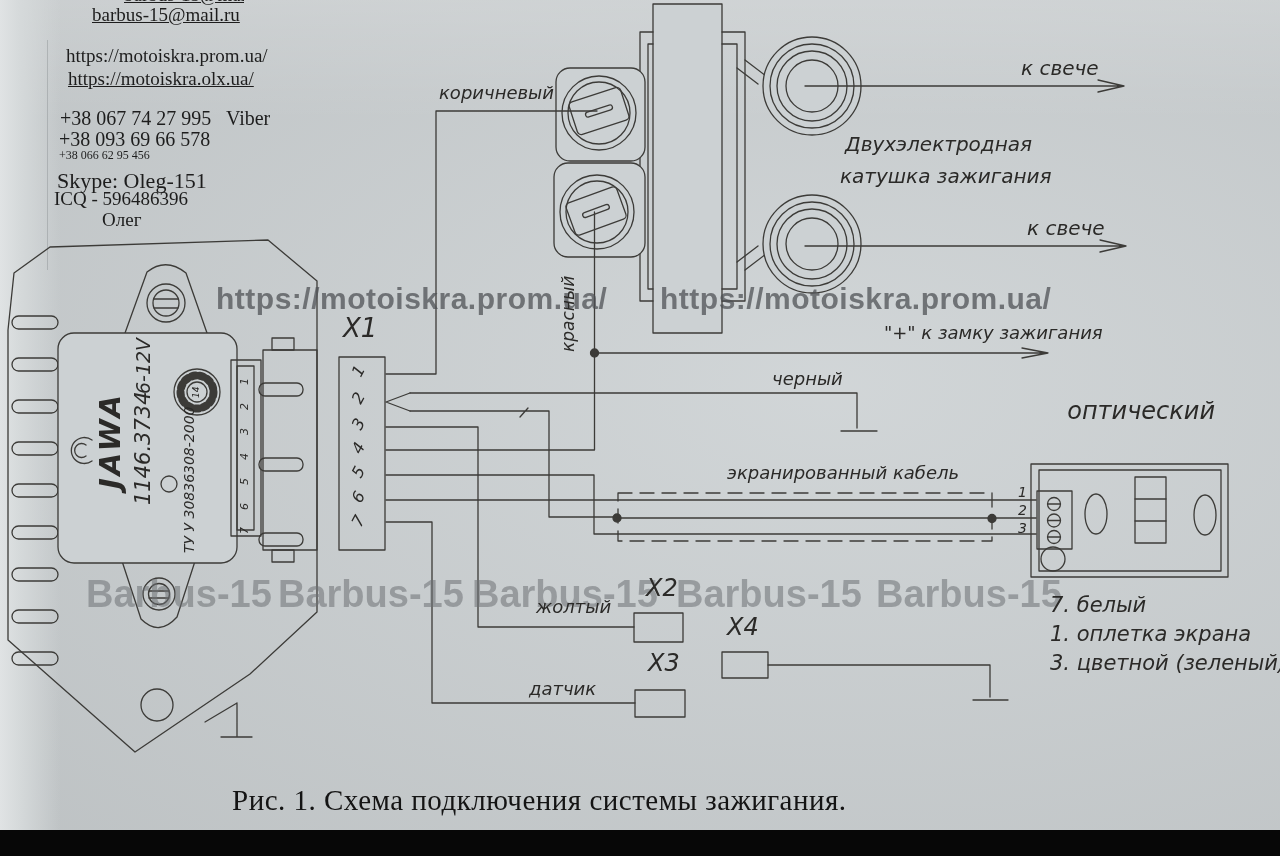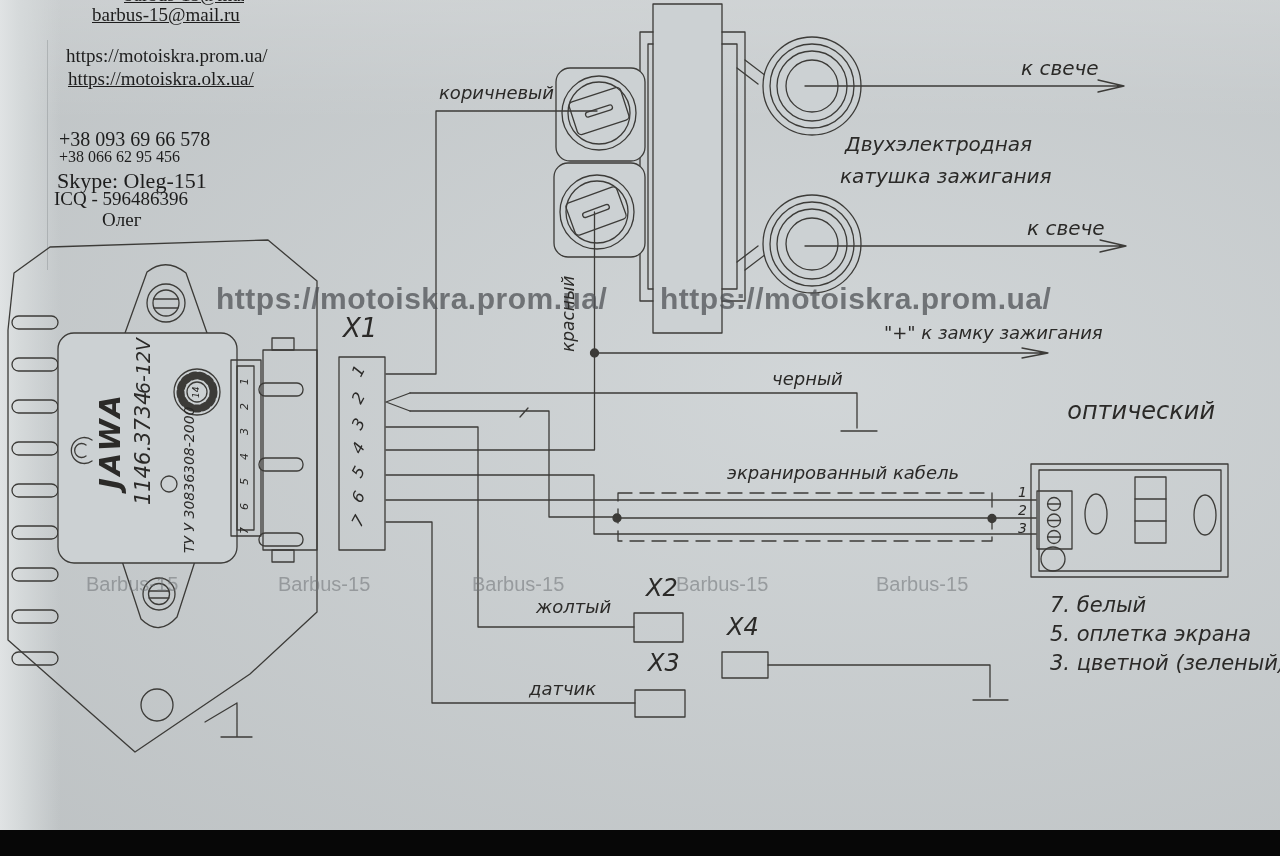--- a/index.html
+++ b/index.html
@@ -15,22 +15,22 @@
   .lbl{position:absolute;white-space:pre;color:#2b2a28;font-style:italic;
        font-family:"DejaVu Sans",sans-serif;line-height:1.05;}
   .ser{position:absolute;white-space:pre;color:#1d1d1d;font-style:normal;
        font-family:"Liberation Serif",serif;line-height:1.05;}
   .und{text-decoration:underline;}
   .rot{transform-origin:0 0;transform:rotate(-90deg);}
   .pin{transform-origin:50% 50%;transform:rotate(-62deg);font-size:16px;}
   .mpin{transform-origin:0 0;transform:rotate(-90deg);font-size:11px;}
   .wm-site{position:absolute;font-family:"Liberation Sans",sans-serif;font-weight:bold;
        font-size:30px;color:rgba(78,81,85,.74);white-space:nowrap;letter-spacing:.5px;}
-  .wm-seller{position:absolute;font-family:"Liberation Sans",sans-serif;font-weight:normal;
-       font-size:20px;color:rgba(110,113,117,.55);white-space:nowrap;}
+  .wm-seller{position:absolute;font-family:"Liberation Sans",sans-serif;font-weight:bold;
+       font-size:38px;color:rgba(110,113,117,.55);white-space:nowrap;}
   .wm-big{position:absolute;font-family:"Liberation Sans",sans-serif;font-weight:bold;
        font-size:77px;letter-spacing:1px;color:rgba(207,212,214,.92);white-space:nowrap;
        text-shadow:-2px -2px 2px rgba(255,255,255,.9), 2px 3px 3px rgba(96,101,105,.45);}
   .caption{font-size:29px;letter-spacing:.5px;color:#141414;}
   .cut{position:absolute;left:124px;top:0;height:5px;width:120px;overflow:hidden;}
   .cut span{position:relative;top:-15px;font-size:19px;}
   #black-bar{position:absolute;left:0;top:830px;width:1280px;height:26px;background:#070707;}
 </style>
 </head>
 <body>
@@ -171,22 +171,23 @@
   <div class="wm-seller" style="left:86px;top:573px">Barbus-15</div>
   <div class="wm-seller" style="left:278px;top:573px">Barbus-15</div>
   <div class="wm-seller" style="left:472px;top:573px">Barbus-15</div>
   <div class="wm-seller" style="left:676px;top:573px">Barbus-15</div>
   <div class="wm-seller" style="left:876px;top:573px">Barbus-15</div>
 
   <div class="cut"><span class="ser und">barbus-15@mail.ru</span></div>
   <div class="ser und" style="left:92px;top:5px;font-size:19px">barbus-15@mail.ru</div>
   <div class="ser" style="left:66px;top:46px;font-size:19px">https://motoiskra.prom.ua/</div>
   <div class="ser und" style="left:68px;top:69px;font-size:19px">https://motoiskra.olx.ua/</div>
+  <div class="ser" style="left:60px;top:108px;font-size:20px">+38 067 74 27 995   Viber</div>
   <div class="ser" style="left:59px;top:129px;font-size:20px">+38 093 69 66 578</div>
-  <div class="ser" style="left:59px;top:149px;font-size:16px">+38 066 62 95 456</div>
+  <div class="ser" style="left:59px;top:149px;font-size:12px">+38 066 62 95 456</div>
   <div class="ser" style="left:57px;top:169px;font-size:22px">Skype: Oleg-151</div>
   <div class="ser" style="left:54px;top:189px;font-size:19px">ICQ - 596486396</div>
   <div class="ser" style="left:102px;top:210px;font-size:19px">Олег</div>
 
   <div class="lbl rot" style="left:95px;top:489px;font-size:29px;font-weight:bold;letter-spacing:3px">JAWA</div>
   <div class="lbl rot" style="left:132px;top:505px;font-size:21px">1146.3734</div>
   <div class="lbl rot" style="left:134px;top:394px;font-size:19px">6-12V</div>
   <div class="lbl rot" style="left:182px;top:553px;font-size:14px">ТУ У 30836308-2000</div>
   <div class="lbl rot" style="left:192px;top:398px;font-size:9px">14</div>
   <div class="lbl mpin" style="left:239px;top:385px">1</div>
@@ -219,17 +220,18 @@
   <div class="lbl" style="left:529px;top:680px;font-size:18px">датчик</div>
   <div class="lbl" style="left:646px;top:576px;font-size:24px">X2</div>
   <div class="lbl" style="left:648px;top:651px;font-size:24px">X3</div>
   <div class="lbl" style="left:727px;top:615px;font-size:24px">X4</div>
 
   <div class="lbl" style="left:1040px;top:399px;width:175px;text-align:right;font-size:24px">оптический</div>
   <div class="lbl" style="left:1018px;top:485px;font-size:14px">1</div>
   <div class="lbl" style="left:1018px;top:503px;font-size:14px">2</div>
   <div class="lbl" style="left:1018px;top:521px;font-size:14px">3</div>
   <div class="lbl" style="left:1050px;top:594px;font-size:21px">7. белый</div>
-  <div class="lbl" style="left:1050px;top:623px;font-size:21px">5. оплетка экрана</div>
+  <div class="lbl" style="left:1050px;top:623px;font-size:21px">1. оплетка экрана</div>
   <div class="lbl" style="left:1050px;top:652px;font-size:21px">3. цветной (зеленый)</div>
 
+  <div class="ser caption" style="left:232px;top:785px">Рис. 1. Схема подключения системы зажигания.</div>
   <div id="black-bar"></div>
 </div>
 
 </body></html>

